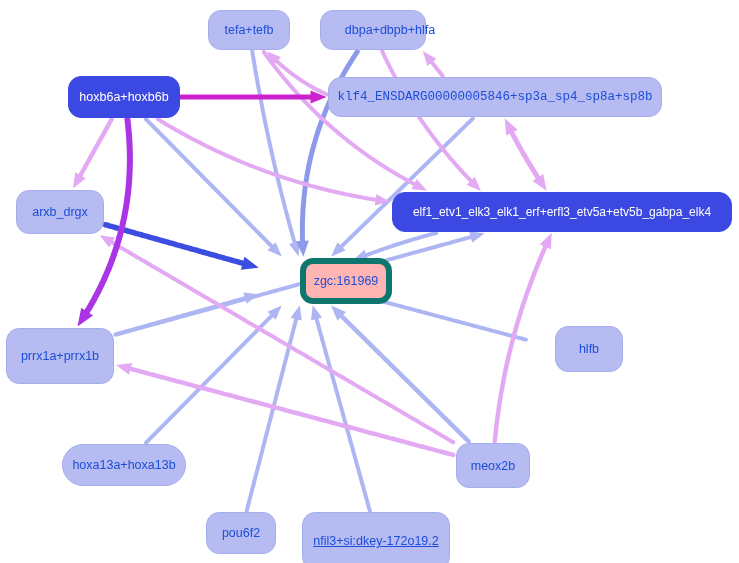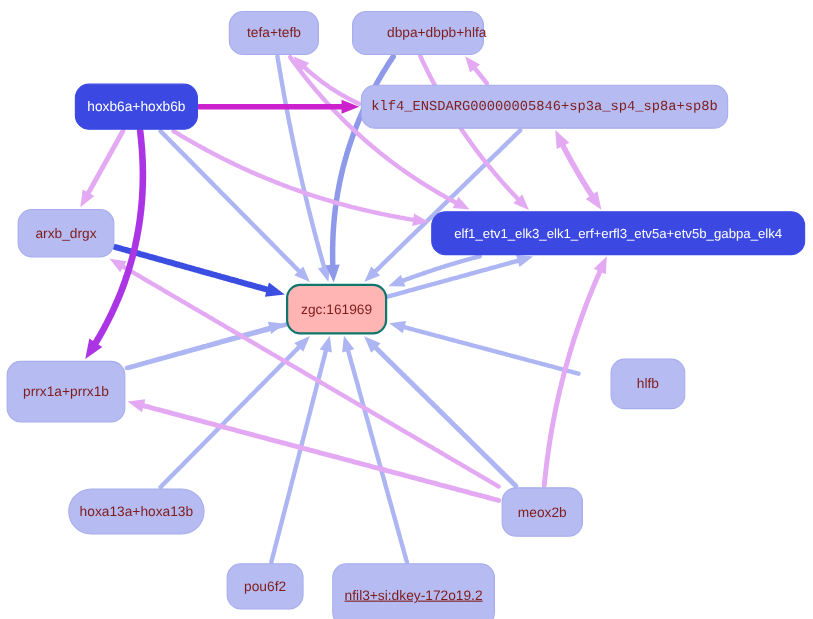--- a/index.html
+++ b/index.html
@@ -1,24 +1,24 @@
 <!DOCTYPE html>
 <html><head>
 <meta charset="utf-8">
 <style>
   html,body{margin:0;padding:0;background:#fff;}
   .canvas{position:relative;width:739px;height:563px;background:#ffffff;overflow:hidden;
           font-family:"Liberation Sans",sans-serif;}
   .canvas svg{position:absolute;left:0;top:0;}
   .node{position:absolute;display:flex;align-items:center;justify-content:center;
-        border-radius:13px;font-size:12.5px;color:#7f1d1d;box-sizing:border-box;
+        border-radius:13px;font-size:12.5px;color:#1d4ed8;box-sizing:border-box;
         white-space:nowrap;letter-spacing:0px;}
   .node.light{background:#b6bbf2;border:1px solid #a6adec;}
   .node.dark{background:#3b49e2;border:1px solid #3b49e2;color:#ffffff;}
-  .node.center{background:#ffb5b3;border:2px solid #0f766e;}
+  .node.center{background:#ffb5b3;border:6px solid #0f766e;margin-left:40px;}
 </style>
 </head>
 <body>
 
 <div class="canvas">
   <svg id="edges" width="739" height="563" viewBox="0 0 739 563">
       <g>
         <polygon points="298.54469218954796,256.29861571791145 289.00699242061216,244.0687390579593 300.07247970856145,240.86477415799038" fill="#adb6f2"></polygon>
         <path d="M252.3 51.3L252.4 52.3L252.6 53.4L252.8 54.4L252.9 55.5L253.1 56.6L253.3 57.6L253.5 58.7L253.6 59.7L253.8 60.8L254.0 61.9L254.2 62.9L254.3 64.0L254.5 65.0L254.7 66.1L254.9 67.2L255.1 68.2L255.2 69.3L255.4 70.3L255.6 71.4L255.8 72.4L256.0 73.5L256.2 74.6L256.3 75.6L256.5 76.7L256.7 77.7L256.9 78.8L257.1 79.9L257.3 80.9L257.5 82.0L257.7 83.0L257.8 84.1L258.0 85.1L258.2 86.2L258.4 87.2L258.6 88.3L258.8 89.4L259.0 90.4L259.2 91.5L259.4 92.5L259.6 93.6L259.8 94.6L260.0 95.7L260.2 96.7L260.4 97.8L260.6 98.9L260.8 99.9L261.0 101.0L261.2 102.0L261.4 103.1L261.6 104.1L261.8 105.2L262.0 106.2L262.2 107.3L262.4 108.3L262.6 109.4L262.8 110.4L263.0 111.5L263.2 112.5L263.5 113.6L263.7 114.7L263.9 115.7L264.1 116.8L264.3 117.8L264.5 118.9L264.7 119.9L264.9 121.0L265.2 122.0L265.4 123.1L265.6 124.1L265.8 125.2L266.0 126.2L266.2 127.3L266.5 128.3L266.7 129.4L266.9 130.4L267.1 131.5L267.3 132.5L267.6 133.6L267.8 134.6L268.0 135.7L268.2 136.7L268.5 137.8L268.7 138.8L268.9 139.9L269.1 140.9L269.4 142.0L269.6 143.0L269.8 144.0L270.1 145.1L270.3 146.1L270.5 147.2L270.7 148.2L271.0 149.3L271.2 150.3L271.4 151.4L271.7 152.4L271.9 153.5L272.2 154.5L272.4 155.6L272.6 156.6L272.9 157.7L273.1 158.7L273.3 159.7L273.6 160.8L273.8 161.8L274.1 162.9L274.3 163.9L274.5 165.0L274.8 166.0L275.0 167.1L275.3 168.1L275.5 169.1L275.8 170.2L276.0 171.2L276.3 172.3L276.5 173.3L276.8 174.4L277.0 175.4L277.3 176.5L277.5 177.5L277.8 178.5L278.0 179.6L278.3 180.6L278.5 181.7L278.8 182.7L279.0 183.7L279.3 184.8L279.5 185.8L279.8 186.9L280.1 187.9L280.3 189.0L280.6 190.0L280.8 191.0L281.1 192.1L281.4 193.1L281.6 194.2L281.9 195.2L282.1 196.2L282.4 197.3L282.7 198.3L282.9 199.4L283.2 200.4L283.5 201.4L283.7 202.5L284.0 203.5L284.3 204.6L284.5 205.6L284.8 206.6L285.1 207.7L285.3 208.7L285.6 209.7L285.9 210.8L286.2 211.8L286.4 212.9L286.7 213.9L287.0 214.9L287.3 216.0L287.5 217.0L287.8 218.0L288.1 219.1L288.4 220.1L288.7 221.2L288.9 222.2L289.2 223.2L289.5 224.3L289.8 225.3L290.1 226.3L290.3 227.4L290.6 228.4L290.9 229.4L291.2 230.5L291.5 231.5L291.8 232.5L292.1 233.6L292.3 234.6L292.6 235.6L292.9 236.7L293.2 237.7L293.5 238.7L293.8 239.8L294.1 240.8L294.4 241.8L294.7 242.9L295.0 243.9L295.3 244.9" fill="none" stroke="#adb6f2" stroke-width="4" stroke-linecap="round"></path>
       </g>
@@ -115,21 +115,21 @@
         <polygon points="326.5041666666666,97 310.5041666666666,103.4 310.5041666666666,90.6" fill="#cb22ce"></polygon>
         <path d="M181.2 97.0L182.7 97.0L184.3 97.0L185.8 97.0L187.4 97.0L188.9 97.0L190.5 97.0L192.0 97.0L193.6 97.0L195.1 97.0L196.7 97.0L198.2 97.0L199.7 97.0L201.3 97.0L202.8 97.0L204.4 97.0L205.9 97.0L207.5 97.0L209.0 97.0L210.6 97.0L212.1 97.0L213.7 97.0L215.2 97.0L216.8 97.0L218.3 97.0L219.8 97.0L221.4 97.0L222.9 97.0L224.5 97.0L226.0 97.0L227.6 97.0L229.1 97.0L230.7 97.0L232.2 97.0L233.8 97.0L235.3 97.0L236.8 97.0L238.4 97.0L239.9 97.0L241.5 97.0L243.0 97.0L244.6 97.0L246.1 97.0L247.7 97.0L249.2 97.0L250.8 97.0L252.3 97.0L253.8 97.0L255.4 97.0L256.9 97.0L258.5 97.0L260.0 97.0L261.6 97.0L263.1 97.0L264.7 97.0L266.2 97.0L267.8 97.0L269.3 97.0L270.9 97.0L272.4 97.0L273.9 97.0L275.5 97.0L277.0 97.0L278.6 97.0L280.1 97.0L281.7 97.0L283.2 97.0L284.8 97.0L286.3 97.0L287.9 97.0L289.4 97.0L291.0 97.0L292.5 97.0L294.0 97.0L295.6 97.0L297.1 97.0L298.7 97.0L300.2 97.0L301.8 97.0L303.3 97.0L304.9 97.0L306.4 97.0L308.0 97.0L309.5 97.0L311.0 97.0L312.6 97.0" fill="none" stroke="#cb22ce" stroke-width="5" stroke-linecap="round"></path>
       </g>
       <g>
         <polygon points="77.5226271492502,326.39200515501454 81.18093287159469,307.79258582962 92.99893082777179,315.4464295899664" fill="#ab34e4"></polygon>
         <path d="M127.4 119.2L127.6 120.3L127.7 121.5L127.8 122.6L127.9 123.8L128.1 124.9L128.2 126.1L128.3 127.3L128.4 128.4L128.5 129.5L128.6 130.7L128.7 131.8L128.8 133.0L128.9 134.1L129.0 135.3L129.1 136.4L129.2 137.6L129.2 138.7L129.3 139.8L129.4 141.0L129.4 142.1L129.5 143.3L129.5 144.4L129.6 145.5L129.6 146.7L129.7 147.8L129.7 148.9L129.8 150.1L129.8 151.2L129.8 152.3L129.8 153.4L129.9 154.6L129.9 155.7L129.9 156.8L129.9 157.9L129.9 159.1L129.9 160.2L129.9 161.3L129.9 162.4L129.9 163.5L129.8 164.7L129.8 165.8L129.8 166.9L129.8 168.0L129.7 169.1L129.7 170.2L129.6 171.3L129.6 172.4L129.5 173.6L129.5 174.7L129.4 175.8L129.4 176.9L129.3 178.0L129.2 179.1L129.2 180.2L129.1 181.3L129.0 182.4L128.9 183.5L128.8 184.6L128.7 185.7L128.6 186.8L128.5 187.9L128.4 189.0L128.3 190.1L128.2 191.2L128.1 192.2L127.9 193.3L127.8 194.4L127.7 195.5L127.5 196.6L127.4 197.7L127.3 198.8L127.1 199.9L127.0 200.9L126.8 202.0L126.7 203.1L126.5 204.2L126.3 205.3L126.1 206.3L126.0 207.4L125.8 208.5L125.6 209.6L125.4 210.6L125.2 211.7L125.0 212.8L124.8 213.9L124.6 214.9L124.4 216.0L124.2 217.1L124.0 218.1L123.8 219.2L123.5 220.3L123.3 221.3L123.1 222.4L122.9 223.5L122.6 224.5L122.4 225.6L122.1 226.6L121.9 227.7L121.6 228.7L121.3 229.8L121.1 230.9L120.8 231.9L120.5 233.0L120.3 234.0L120.0 235.1L119.7 236.1L119.4 237.2L119.1 238.2L118.8 239.3L118.5 240.3L118.2 241.3L117.9 242.4L117.6 243.4L117.3 244.5L117.0 245.5L116.6 246.6L116.3 247.6L116.0 248.6L115.6 249.7L115.3 250.7L114.9 251.7L114.6 252.8L114.2 253.8L113.9 254.8L113.5 255.9L113.2 256.9L112.8 257.9L112.4 258.9L112.0 260.0L111.7 261.0L111.3 262.0L110.9 263.0L110.5 264.1L110.1 265.1L109.7 266.1L109.3 267.1L108.9 268.1L108.5 269.2L108.0 270.2L107.6 271.2L107.2 272.2L106.8 273.2L106.3 274.2L105.9 275.2L105.4 276.3L105.0 277.3L104.5 278.3L104.1 279.3L103.6 280.3L103.2 281.3L102.7 282.3L102.2 283.3L101.8 284.3L101.3 285.3L100.8 286.3L100.3 287.3L99.8 288.3L99.3 289.3L98.8 290.3L98.3 291.3L97.8 292.3L97.3 293.3L96.8 294.3L96.3 295.2L95.7 296.2L95.2 297.2L94.7 298.2L94.2 299.2L93.6 300.2L93.1 301.2L92.5 302.1L92.0 303.1L91.4 304.1L90.9 305.1L90.3 306.1L89.7 307.0L89.2 308.0L88.6 309.0L88.0 310.0L87.4 310.9L86.8 311.9L86.2 312.9L85.6 313.9" fill="none" stroke="#ab34e4" stroke-width="6" stroke-linecap="round"></path>
       </g>
     </svg>
   <div id="nodes">
       <div class="node light" style="left: 208px; top: 10px; width: 82px; height: 40px;">tefa+tefb</div>
-      <div class="node light" style="left: 320px; top: 10px; width: 120px; height: 40px; padding-left: 34px;">dbpa+dbpb+hlfa</div>
+      <div class="node light" style="left: 320px; top: 10px; width: 106px; height: 40px; padding-left: 34px;">dbpa+dbpb+hlfa</div>
       <div class="node dark" style="left: 68px; top: 76px; width: 112px; height: 42px;">hoxb6a+hoxb6b</div>
       <div class="node light" style="left: 328px; top: 77px; width: 334px; height: 40px; font-family: Liberation Mono, monospace;">klf4_ENSDARG00000005846+sp3a_sp4_sp8a+sp8b</div>
       <div class="node light" style="left: 16px; top: 190px; width: 88px; height: 44px;">arxb_drgx</div>
       <div class="node dark" style="left: 392px; top: 192px; width: 340px; height: 40px; font-size: 12px;">elf1_etv1_elk3_elk1_erf+erfl3_etv5a+etv5b_gabpa_elk4</div>
       <div class="node center" style="left: 260px; top: 258px; width: 92px; height: 46px;">zgc:161969</div>
       <div class="node light" style="left: 6px; top: 328px; width: 108px; height: 56px;">prrx1a+prrx1b</div>
       <div class="node light" style="left: 555px; top: 326px; width: 68px; height: 46px;">hlfb</div>
       <div class="node light" style="left: 62px; top: 444px; width: 124px; height: 42px; border-radius: 21px;">hoxa13a+hoxa13b</div>
       <div class="node light" style="left: 456px; top: 443px; width: 74px; height: 45px;">meox2b</div>
       <div class="node light" style="left: 206px; top: 512px; width: 70px; height: 42px;">pou6f2</div>

